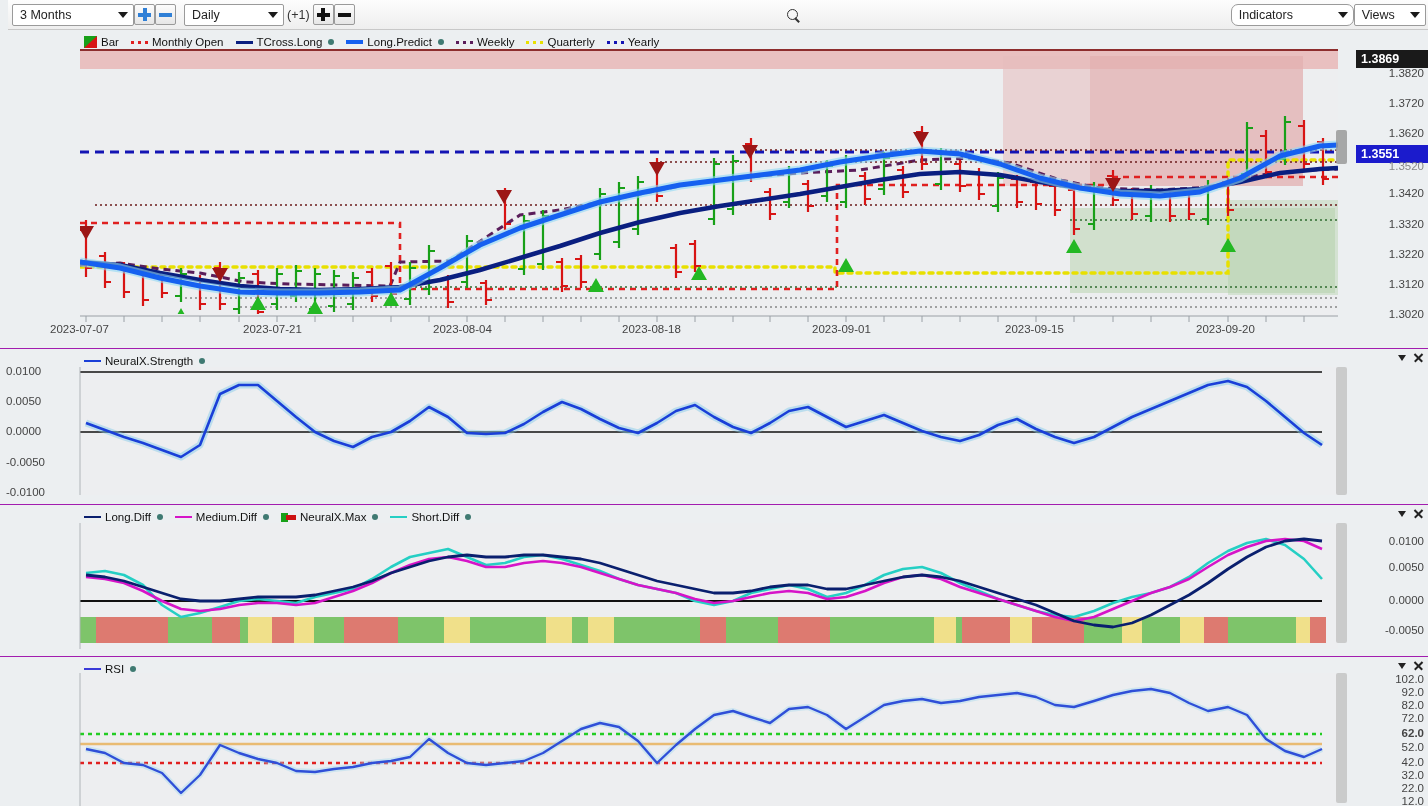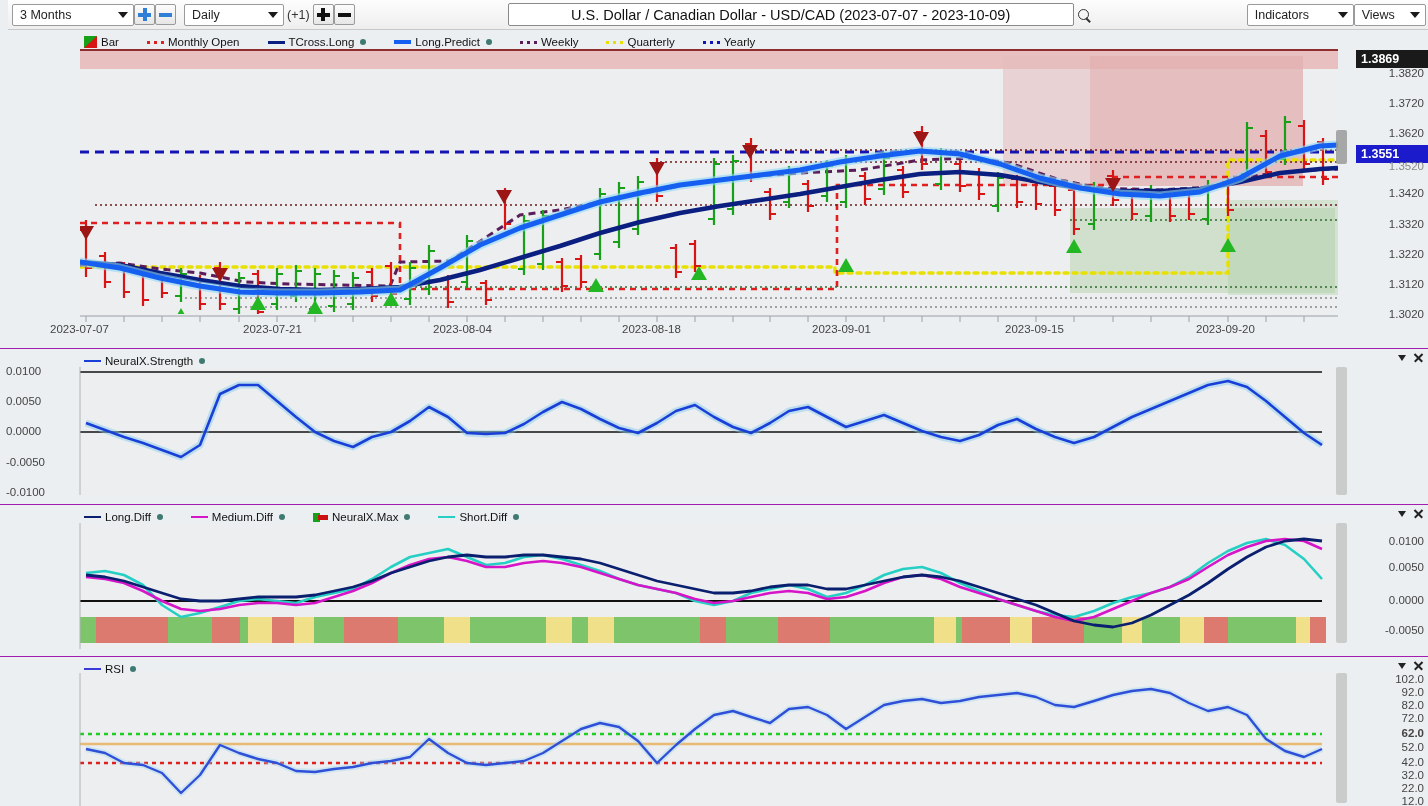--- a/index.html
+++ b/index.html
@@ -50,21 +50,21 @@
   .mag { position:relative; width:12px; height:12px; }
   .mag::before { content:""; position:absolute; left:0; top:0; width:9px;height:9px;
     border:1.6px solid #333; border-radius:50%; }
   .mag::after { content:""; position:absolute; left:8px; top:8px; width:6px;height:1.8px;
     background:#333; transform:rotate(45deg); transform-origin:left center; }
   .spacer { flex:1; }
   .star { font-size:11px; color:#444; padding-left:2px; }
 
   
   .panel { position:absolute; left:0; background:#eceff1; border-top:1px solid #a21caf; }
-  .legend { position:absolute; display:flex; align-items:center; gap:28px;
+  .legend { position:absolute; display:flex; align-items:center; gap:12px;
      font-size:11.5px; color:#111; z-index:40; white-space:nowrap; }
   .lg { display:flex; align-items:center; gap:4px; }
   .sw-solid { width:17px; height:3px; }
   .sw-dash { width:17px; height:0; border-top:3px dotted currentColor; }
   .sw-bar { width:13px; height:12px; position:relative; overflow:hidden; border:0; }
   .sw-bar .g { position:absolute; inset:0; background:#18a018; }
   .sw-bar .r { position:absolute; inset:0; background:#d81414; clip-path: polygon(100% 0, 100% 100%, 0 100%); }
   .sw-nmax { width:15px; height:9px; position:relative; }
   .sw-nmax .a { position:absolute; left:0; top:0; width:7px;height:9px;background:#18a018; }
   .sw-nmax .b { position:absolute; left:5px; top:2px; width:10px;height:5px;background:#cc1111; }
@@ -103,26 +103,25 @@
       <span class="car"></span>
     </div>
     <span class="tb-txt">(+1)</span>
     <div class="sq">
       <span class="plusicon plusmark2"></span>
     </div>
     <div class="sq">
       <span class="minusicon plusmark2"></span>
     </div>
     <div class="spacer"></div>
-    <div class="searchbox" style="width:566px;" title="Enter symbol">U.S. Dollar / Canadian Dollar - USD/CAD (2023-07-07 - 2023-10-09)</div>
     <div class="search-ico">
       <span class="mag"></span>
     </div>
     <div class="spacer"></div>
-    <div class="sel" style="width:107px;">
+    <div class="sel" style="width:123px;border-radius:7px;">
       <span>Indicators</span>
       <span class="car"></span>
     </div>
     <div class="sel" style="width:72px;">
       <span>Views</span>
       <span class="car"></span>
     </div>
     <span class="star">*</span>
   </div>
 

